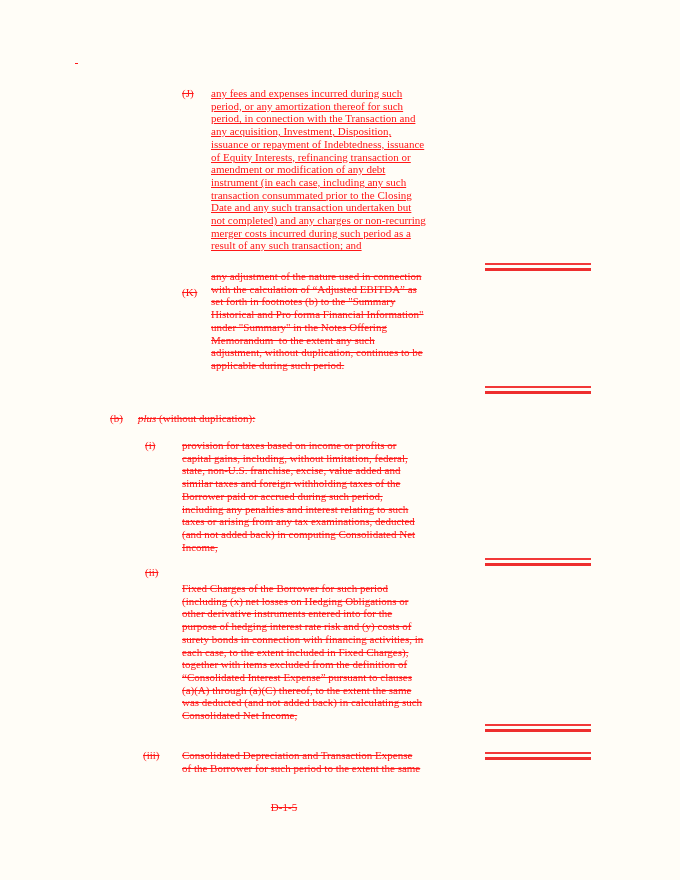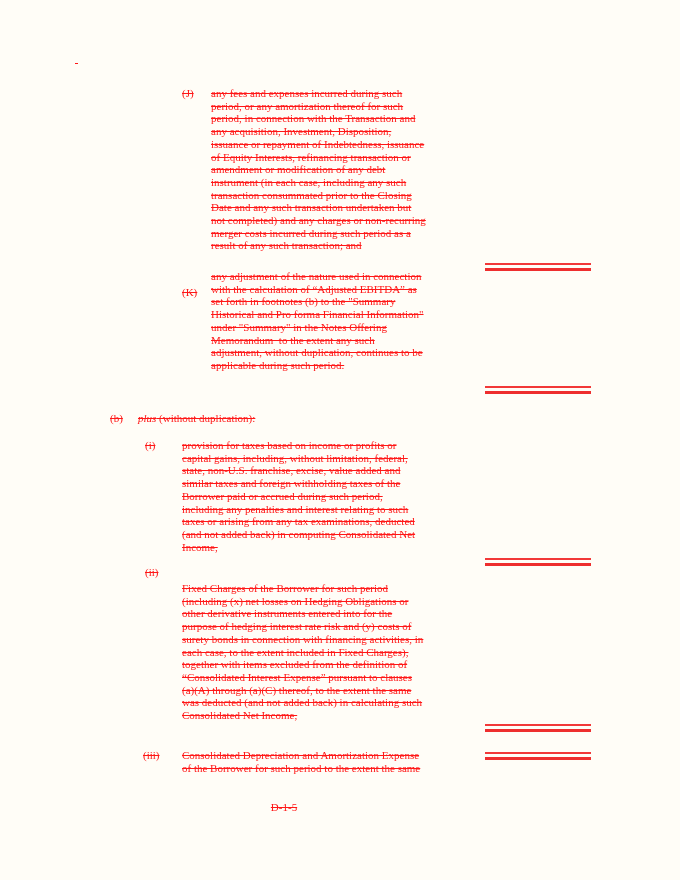--- a/index.html
+++ b/index.html
@@ -21,21 +21,21 @@
   }
   .doc-text {
     font-size: 11px;
     line-height: 12.7px;
   }
   .clause-label { position: absolute; }
   .clause-text  { position: absolute; white-space: pre; }
 
   
   .j-label   { left: 182px; top: 87px;  }
-  .j-text    { left: 211px; top: 87px;  }
+  .j-text    { left: 211px; top: 87px; text-decoration: underline;  }
   .k-label   { left: 182px; top: 286px; }
   .k-text    { left: 211px; top: 270px; }
   .b-label   { left: 110px; top: 412px; }
   .b-text    { left: 138px; top: 412px; }
   .i-label   { left: 145px; top: 439px; }
   .i-text    { left: 182px; top: 439px; }
   .ii-label  { left: 145px; top: 566px; }
   .ii-text   { left: 182px; top: 582px; }
   .iii-label { left: 143px; top: 749px; }
   .iii-text  { left: 182px; top: 749px; }
@@ -124,21 +124,21 @@
 purpose of hedging interest rate risk and (y) costs of
 surety bonds in connection with financing activities, in
 each case, to the extent included in Fixed Charges),
 together with items excluded from the definition of
 “Consolidated Interest Expense” pursuant to clauses
 (a)(A) through (a)(C) thereof, to the extent the same
 was deducted (and not added back) in calculating such
 Consolidated Net Income,</div>
 
   <span class="clause-label doc-text red iii-label">(iii)</span>
-  <div class="clause-text doc-text red iii-text">Consolidated Depreciation and Amortization Expense
+  <div class="clause-text doc-text red iii-text">Consolidated Depreciation and Transaction Expense
 of the Borrower for such period to the extent the same</div>
 
   <div class="change-bar bar-1">
     <div class="rule-top"></div>
     <div class="rule-bottom"></div>
   </div>
   <div class="change-bar bar-2">
     <div class="rule-top"></div>
     <div class="rule-bottom"></div>
   </div>

